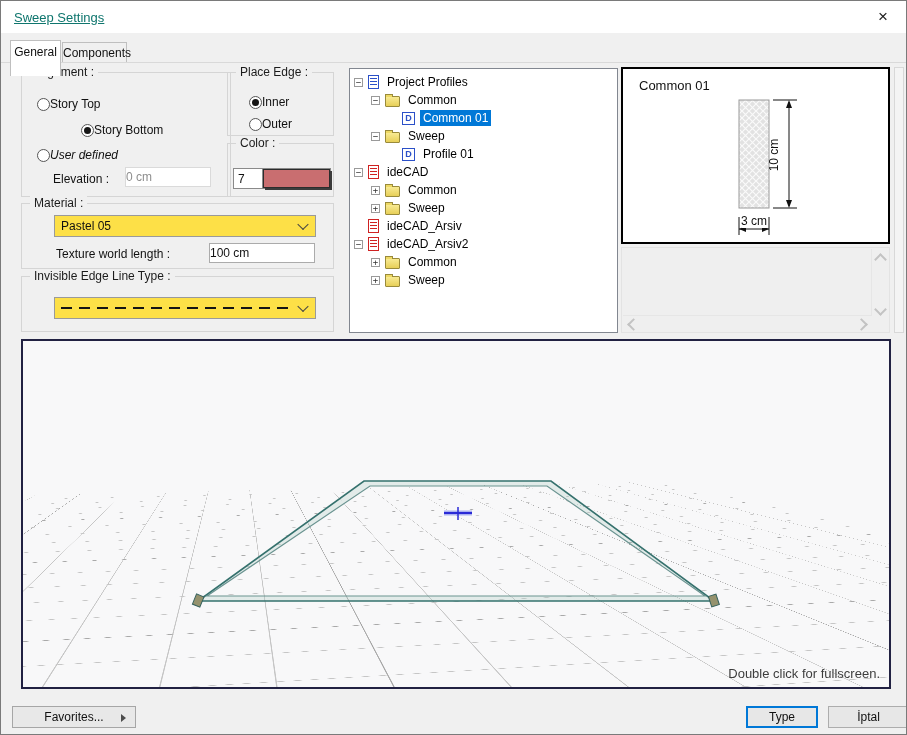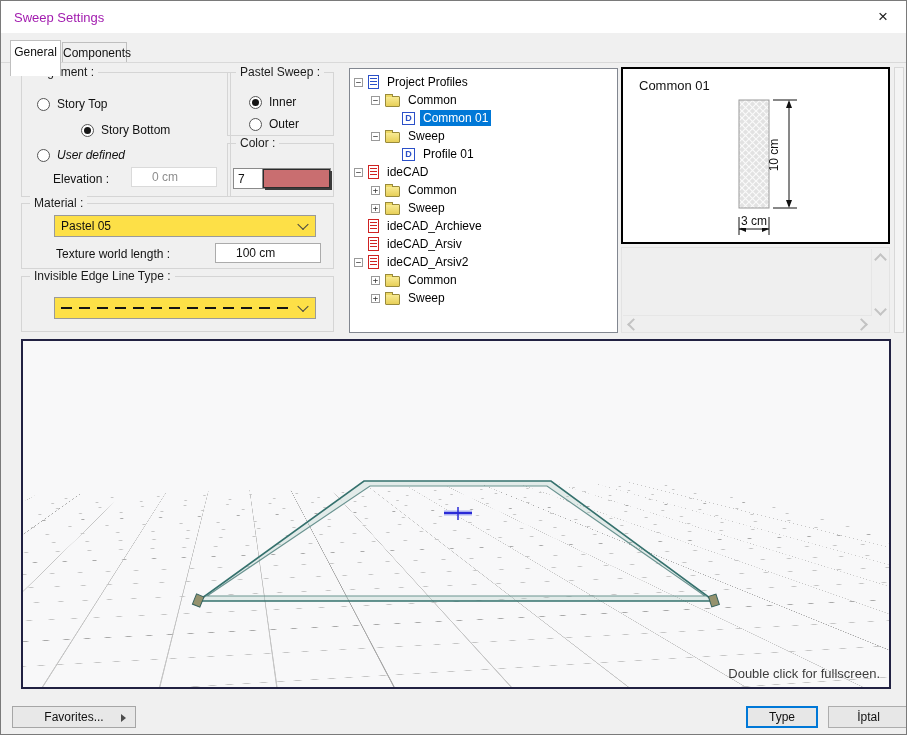--- a/index.html
+++ b/index.html
@@ -1,40 +1,40 @@
 <!DOCTYPE html>
 <html><head>
 <meta charset="utf-8">
 <style>
   html,body{margin:0;padding:0;}
   body{width:907px;height:735px;position:relative;font-family:"Liberation Sans","DejaVu Sans",sans-serif;font-size:12px;color:#111;background:#fff;}
   .dialog{position:absolute;inset:0;background:#f0f0f0;border:1px solid #7a7a7a;box-sizing:border-box;overflow:hidden;}
 
   
   .titlebar{position:absolute;left:0;top:0;right:0;height:32px;background:#fff;}
-  .title{position:absolute;left:13px;top:9px;font-size:13px;color:#a21caf;}
+  .title{position:absolute;left:13px;top:9px;font-size:13px;color:#0f766e;text-decoration:underline;}
   .closebtn{position:absolute;right:8px;top:5px;width:30px;height:22px;text-align:center;line-height:22px;font-size:17px;color:#222;cursor:default;}
 
   
   .tabline{position:absolute;left:0;right:0;top:61px;height:1px;background:#d9d9d9;}
   .tab{position:absolute;box-sizing:border-box;text-align:center;font-size:12px;}
   .tab.active{left:9px;top:39px;width:51px;height:36px;background:#fff;border:1px solid #bfbfbf;border-bottom:none;line-height:22px;z-index:2;}
   .tab.inactive{left:61px;top:41px;width:65px;height:21px;background:#f0f0f0;border:1px solid #bfbfbf;border-bottom:none;line-height:20px;}
 
   
   .group{position:absolute;border:1px solid #d5d5d5;box-sizing:border-box;}
   .glabel{position:absolute;top:-8px;left:8px;background:#f0f0f0;padding:0 4px;color:#1b1b1b;}
 
   
-  .radio{position:absolute;display:flex;align-items:center;gap:7px;}
+  .radio{position:absolute;display:flex;align-items:center;gap:0;}
   .rb{width:13px;height:13px;border-radius:50%;border:1px solid #565656;background:#fff;position:relative;flex:none;box-sizing:border-box;}
   .radio.selected .rb::after{content:"";position:absolute;left:2px;top:2px;right:2px;bottom:2px;border-radius:50%;background:#161616;}
 
   
-  .tb{position:absolute;border:1px solid #ababab;background:#fff;box-sizing:border-box;display:flex;align-items:center;padding:0 20px;margin-left:6px;}
+  .tb{position:absolute;border:1px solid #ababab;background:#fff;box-sizing:border-box;display:flex;align-items:center;padding:0 0;}
   .tb.disabled{border-color:#dadada;color:#8e8e8e;}
   .combo{position:absolute;border:1px solid #9a9a9a;background:#fde047;box-sizing:border-box;display:flex;align-items:center;padding:0 24px 0 6px;}
   .chev{position:absolute;right:8px;top:50%;width:7px;height:7px;border-right:1.4px solid #454545;border-bottom:1.4px solid #454545;transform:translateY(-70%) rotate(45deg);}
   .dashes{height:2px;flex:1;background:repeating-linear-gradient(90deg,#141414 0 11px,transparent 11px 18px);}
 
   
   .colorctl{position:absolute;left:232px;top:167px;width:98px;height:21px;border:1px solid #8a8a8a;background:#fff;box-sizing:border-box;display:flex;}
   .colornum{width:29px;border-right:1px solid #8a8a8a;display:flex;align-items:center;padding-left:4px;box-sizing:border-box;}
   .colorswatch{flex:1;margin:0;border:1px solid #2c2c2c;box-shadow:2px 2px 0 #3c3c3c;box-sizing:border-box;}
 
@@ -115,21 +115,21 @@
     <span>Story Bottom</span>
   </div>
   <div class="radio" style="left:36px;top:147px;font-style:italic;">
     <span class="rb"></span>
     <span>User defined</span>
   </div>
   <div style="position:absolute;left:52px;top:171px;">Elevation :</div>
   <div class="tb disabled" style="left:124px;top:166px;width:86px;height:20px;">0 cm</div>
 
   <div class="group" style="left:226px;top:71px;width:107px;height:64px;">
-    <span class="glabel">Pastel Sweep :</span>
+    <span class="glabel">Place Edge :</span>
   </div>
   <div class="radio selected" style="left:248px;top:94px;">
     <span class="rb"></span>
     <span>Inner</span>
   </div>
   <div class="radio" style="left:248px;top:116px;">
     <span class="rb"></span>
     <span>Outer</span>
   </div>
 
@@ -192,25 +192,20 @@
       </div>
       <div class="trow" style="padding-left: 21px;">
         <span class="exp">+</span>
         <span class="ico folder"></span>
         <span class="tlabel">Common</span>
       </div>
       <div class="trow" style="padding-left: 21px;">
         <span class="exp">+</span>
         <span class="ico folder"></span>
         <span class="tlabel">Sweep</span>
-      </div>
-      <div class="trow" style="padding-left: 4px;">
-        <span class="exp none"></span>
-        <span class="ico doc red"></span>
-        <span class="tlabel">ideCAD_Archieve</span>
       </div>
       <div class="trow" style="padding-left: 4px;">
         <span class="exp none"></span>
         <span class="ico doc red"></span>
         <span class="tlabel">ideCAD_Arsiv</span>
       </div>
       <div class="trow" style="padding-left: 4px;">
         <span class="exp">−</span>
         <span class="ico doc red"></span>
         <span class="tlabel">ideCAD_Arsiv2</span>

